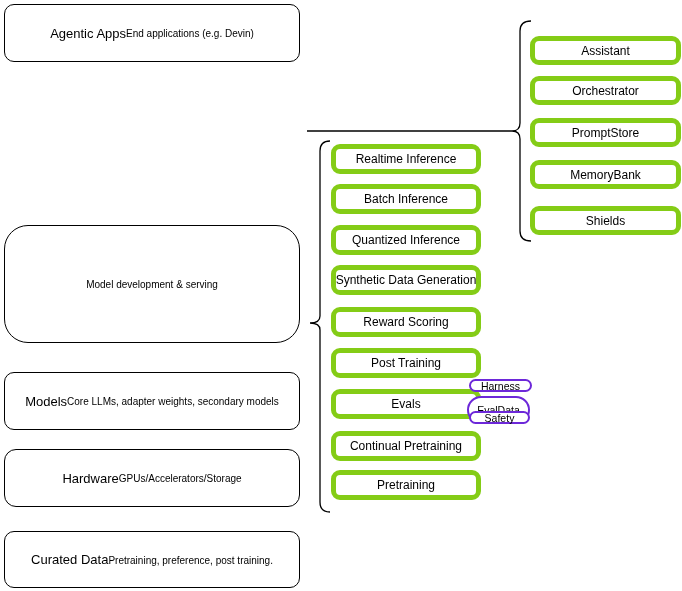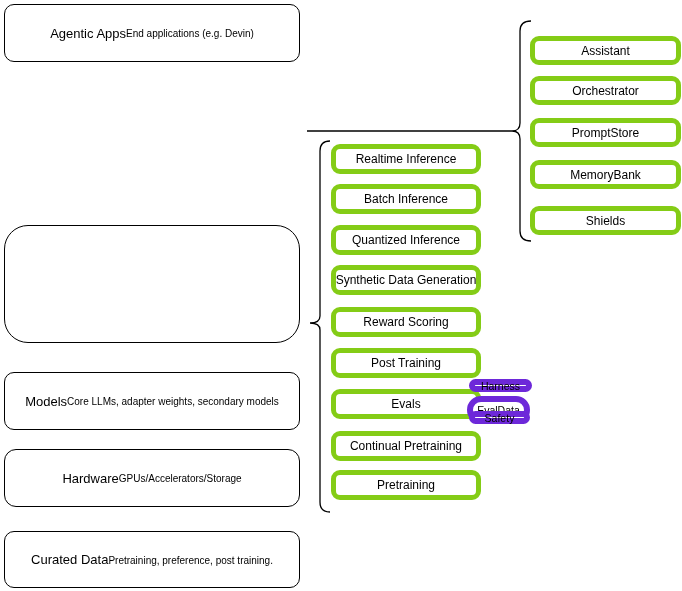--- a/index.html
+++ b/index.html
@@ -52,21 +52,21 @@
     align-items: center;
     justify-content: center;
     font-size: 12px;
     white-space: nowrap;
   }
   .mbox { left: 331px; width: 150px; height: 30px; }
   .rbox { left: 530px; width: 151px; height: 29px; }
   
   .pill {
     position: absolute;
-    border: 6px solid #6d28d9;
+    border: 2px solid #6d28d9;
     border-radius: 999px;
     background: #ffffff;
     box-sizing: border-box;
     display: flex;
     align-items: center;
     justify-content: center;
     font-size: 10.5px;
     line-height: 10px;
     white-space: nowrap;
     z-index: 3;
@@ -95,20 +95,21 @@
     <path d="M 531 21 Q 520 21 520 31 L 520 123 Q 520 131 512 131 Q 520 131 520 139 L 520 231 Q 520 241 531 241"></path>
   </svg>
 
   <div class="lbox" style="top:4px;height:58px;border-radius:10px">
     <div class="ltitle">Agentic Apps</div>
     <div class="lsub">End applications (e.g. Devin)</div>
   </div>
 
 
   <div class="lbox" style="top:225px;height:118px;border-radius:24px">
+    <div class="lsub">Model development &amp; serving</div>
   </div>
 
   <div class="lbox" style="top:372px;height:58px;border-radius:10px">
     <div class="ltitle">Models</div>
     <div class="lsub">Core LLMs, adapter weights, secondary models</div>
   </div>
 
   <div class="lbox" style="top:449px;height:58px;border-radius:12px">
     <div class="ltitle">Hardware</div>
     <div class="lsub">GPUs/Accelerators/Storage</div>

